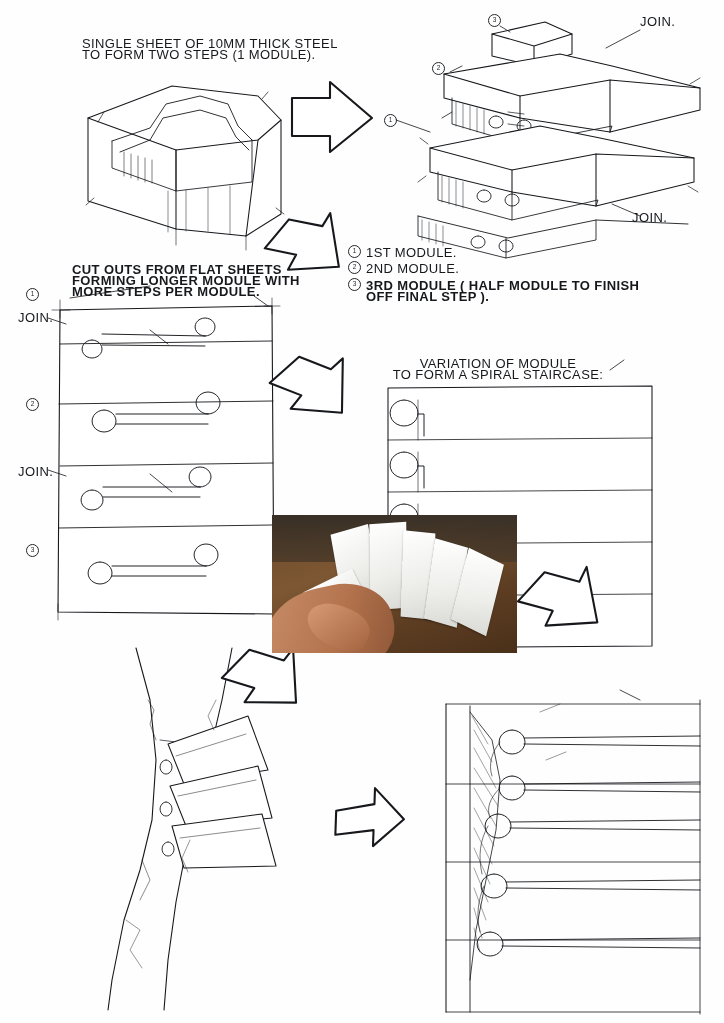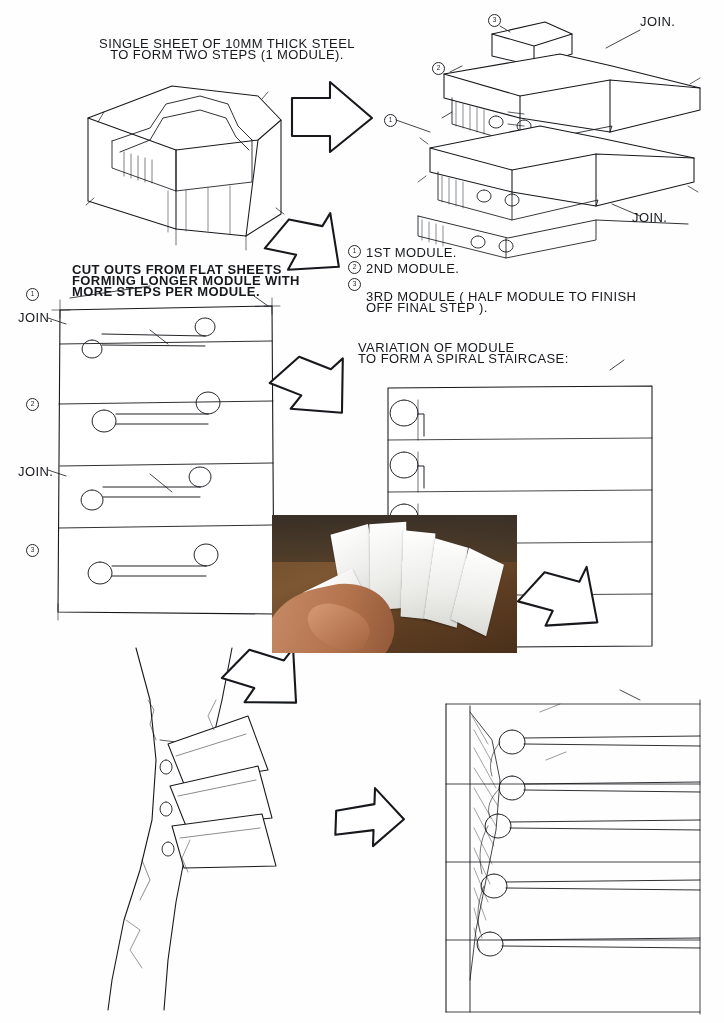--- a/index.html
+++ b/index.html
@@ -198,55 +198,55 @@
     <div class="paper" style="left:26%;top:10%;width:16%;height:52%;transform:rotate(-16deg) skewX(-6deg);"></div>
     <div class="paper" style="left:40%;top:6%;width:15%;height:62%;transform:rotate(-4deg) skewX(-3deg);"></div>
     <div class="paper" style="left:53%;top:12%;width:13%;height:62%;transform:rotate(6deg) skewX(4deg);"></div>
     <div class="paper" style="left:64%;top:20%;width:14%;height:58%;transform:rotate(16deg) skewX(8deg);"></div>
     <div class="paper" style="left:76%;top:30%;width:16%;height:52%;transform:rotate(26deg) skewX(12deg);"></div>
     <div class="paper" style="left:16%;top:46%;width:22%;height:34%;transform:rotate(-26deg);"></div>
     <div class="hand2"></div>
     <div class="thumb"></div>
   </div>
 
-  <div class="note hand" style="left:82px;top:38px;width:290px;text-align:center;">Single sheet of 10mm thick steel
+  <div class="note hand" style="left:82px;top:38px;width:290px;">Single sheet of 10mm thick steel
 to form two steps (1 module).</div>
 
   <div class="note hand" style="left:640px;top:16px;">Join.</div>
 
   <div class="note hand" style="left:632px;top:212px;">Join.</div>
 
   <div class="caption-blk" style="left:348px;top:244px;width:330px;">
     <div style="position:relative;height:16px;padding-left:36px;">
       <span class="circ" style="left:0;top:1px;">1</span>
       <span class="hand" style="position:absolute;left:18px;top:3px;">1st module.</span>
     </div>
     <div style="position:relative;height:17px;">
       <span class="circ" style="left:0;top:1px;">2</span>
       <span class="hand" style="position:absolute;left:18px;top:3px;">2nd module.</span>
     </div>
     <div style="position:relative;height:26px;">
       <span class="circ" style="left:0;top:1px;">3</span>
-      <span class="hand" style="position:absolute;left:18px;top:14px;width:300px;">3rd module ( half module to finish off final step ).</span>
+      <span class="hand" style="position:absolute;left:18px;top:3px;width:300px;font-weight:bold;">3rd module ( half module to finish off final step ).</span>
     </div>
   </div>
 
   <span class="circ" style="left:384px;top:114px;">1</span>
   <span class="circ" style="left:432px;top:62px;">2</span>
   <span class="circ" style="left:488px;top:14px;">3</span>
 
   <div class="note hand" style="left:72px;top:264px;width:230px;font-weight:bold;">Cut outs from flat sheets
 forming longer module with
 more steps per module.</div>
 
   <span class="circ" style="left:26px;top:288px;">1</span>
   <span class="circ" style="left:26px;top:398px;">2</span>
   <span class="circ" style="left:26px;top:544px;">3</span>
 
   <div class="note hand" style="left:18px;top:312px;">Join.</div>
   <div class="note hand" style="left:18px;top:466px;">Join.</div>
 
-  <div class="note hand" style="left:358px;top:342px;width:280px;">Variation of module
+  <div class="note hand" style="left:358px;top:358px;width:280px;text-align:center;">Variation of module
 to form a spiral staircase:</div>
 
 
 
 </div>
 
 </body></html>

